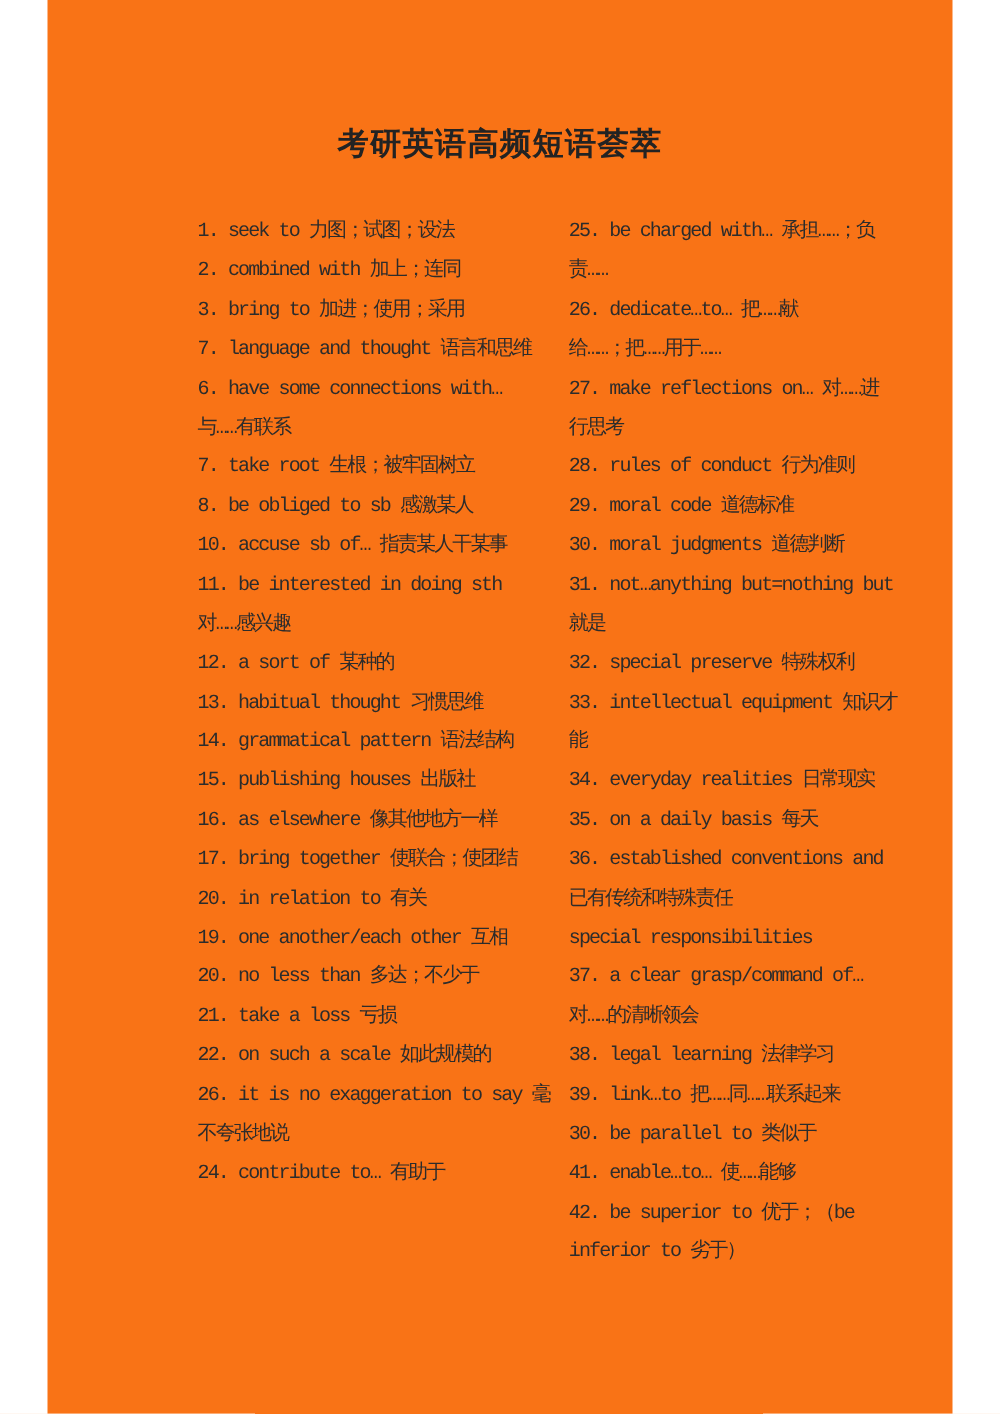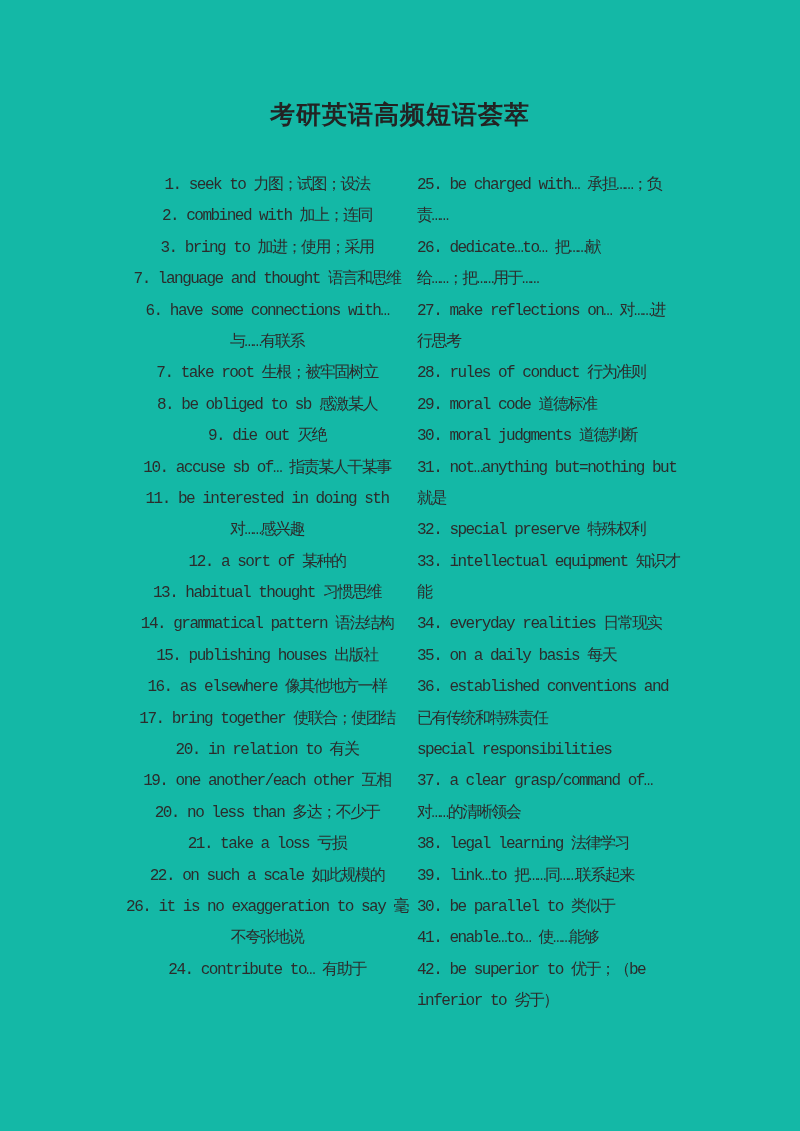--- a/index.html
+++ b/index.html
@@ -1,21 +1,21 @@
 <!DOCTYPE html>
 <html><head>
 <meta charset="utf-8">
 <style>
   * { margin: 0; padding: 0; box-sizing: border-box; }
   html, body { background: #ffffff; }
   .page {
     position: relative;
-    width: 800px;
+    width: 724px;
     height: 1131px;
-    background: #14b8a6;
+    background: #f97316;
     margin: 0 auto;
     overflow: hidden;
   }
   .doc-title {
     position: absolute;
     top: 98px;
     left: 0;
     width: 100%;
     text-align: center;
     font-family: "Liberation Sans", "DejaVu Sans", sans-serif;
@@ -27,21 +27,21 @@
   .columns {
     position: absolute;
     top: 170px;
     left: 0;
     width: 100%;
   }
   .col {
     position: absolute;
     top: 0;
   }
-  .col-left  { left: 120px; width: 294px; text-align: center; }
+  .col-left  { left: 120px; width: 294px; }
   .col-right { left: 417px; width: 310px; }
   .line {
     height: 31.4px;
     line-height: 31.4px;
     white-space: nowrap;
     font-family: "Liberation Mono", "DejaVu Sans Mono", monospace;
     font-size: 16px;
     letter-spacing: -1.5px;
     color: #2c2c2c;
   }
@@ -55,21 +55,20 @@
   <div class="columns">
     <div class="col col-left">
         <div class="line">1. seek to 力图；试图；设法</div>
         <div class="line">2. combined with 加上；连同</div>
         <div class="line">3. bring to 加进；使用；采用</div>
         <div class="line">7. language and thought 语言和思维</div>
         <div class="line">6. have some connections with…</div>
         <div class="line">与……有联系</div>
         <div class="line">7. take root 生根；被牢固树立</div>
         <div class="line">8. be obliged to sb 感激某人</div>
-        <div class="line">9. die out 灭绝</div>
         <div class="line">10. accuse sb of… 指责某人干某事</div>
         <div class="line">11. be interested in doing sth</div>
         <div class="line">对……感兴趣</div>
         <div class="line">12. a sort of 某种的</div>
         <div class="line">13. habitual thought 习惯思维</div>
         <div class="line">14. grammatical pattern 语法结构</div>
         <div class="line">15. publishing houses 出版社</div>
         <div class="line">16. as elsewhere 像其他地方一样</div>
         <div class="line">17. bring together 使联合；使团结</div>
         <div class="line">20. in relation to 有关</div>

